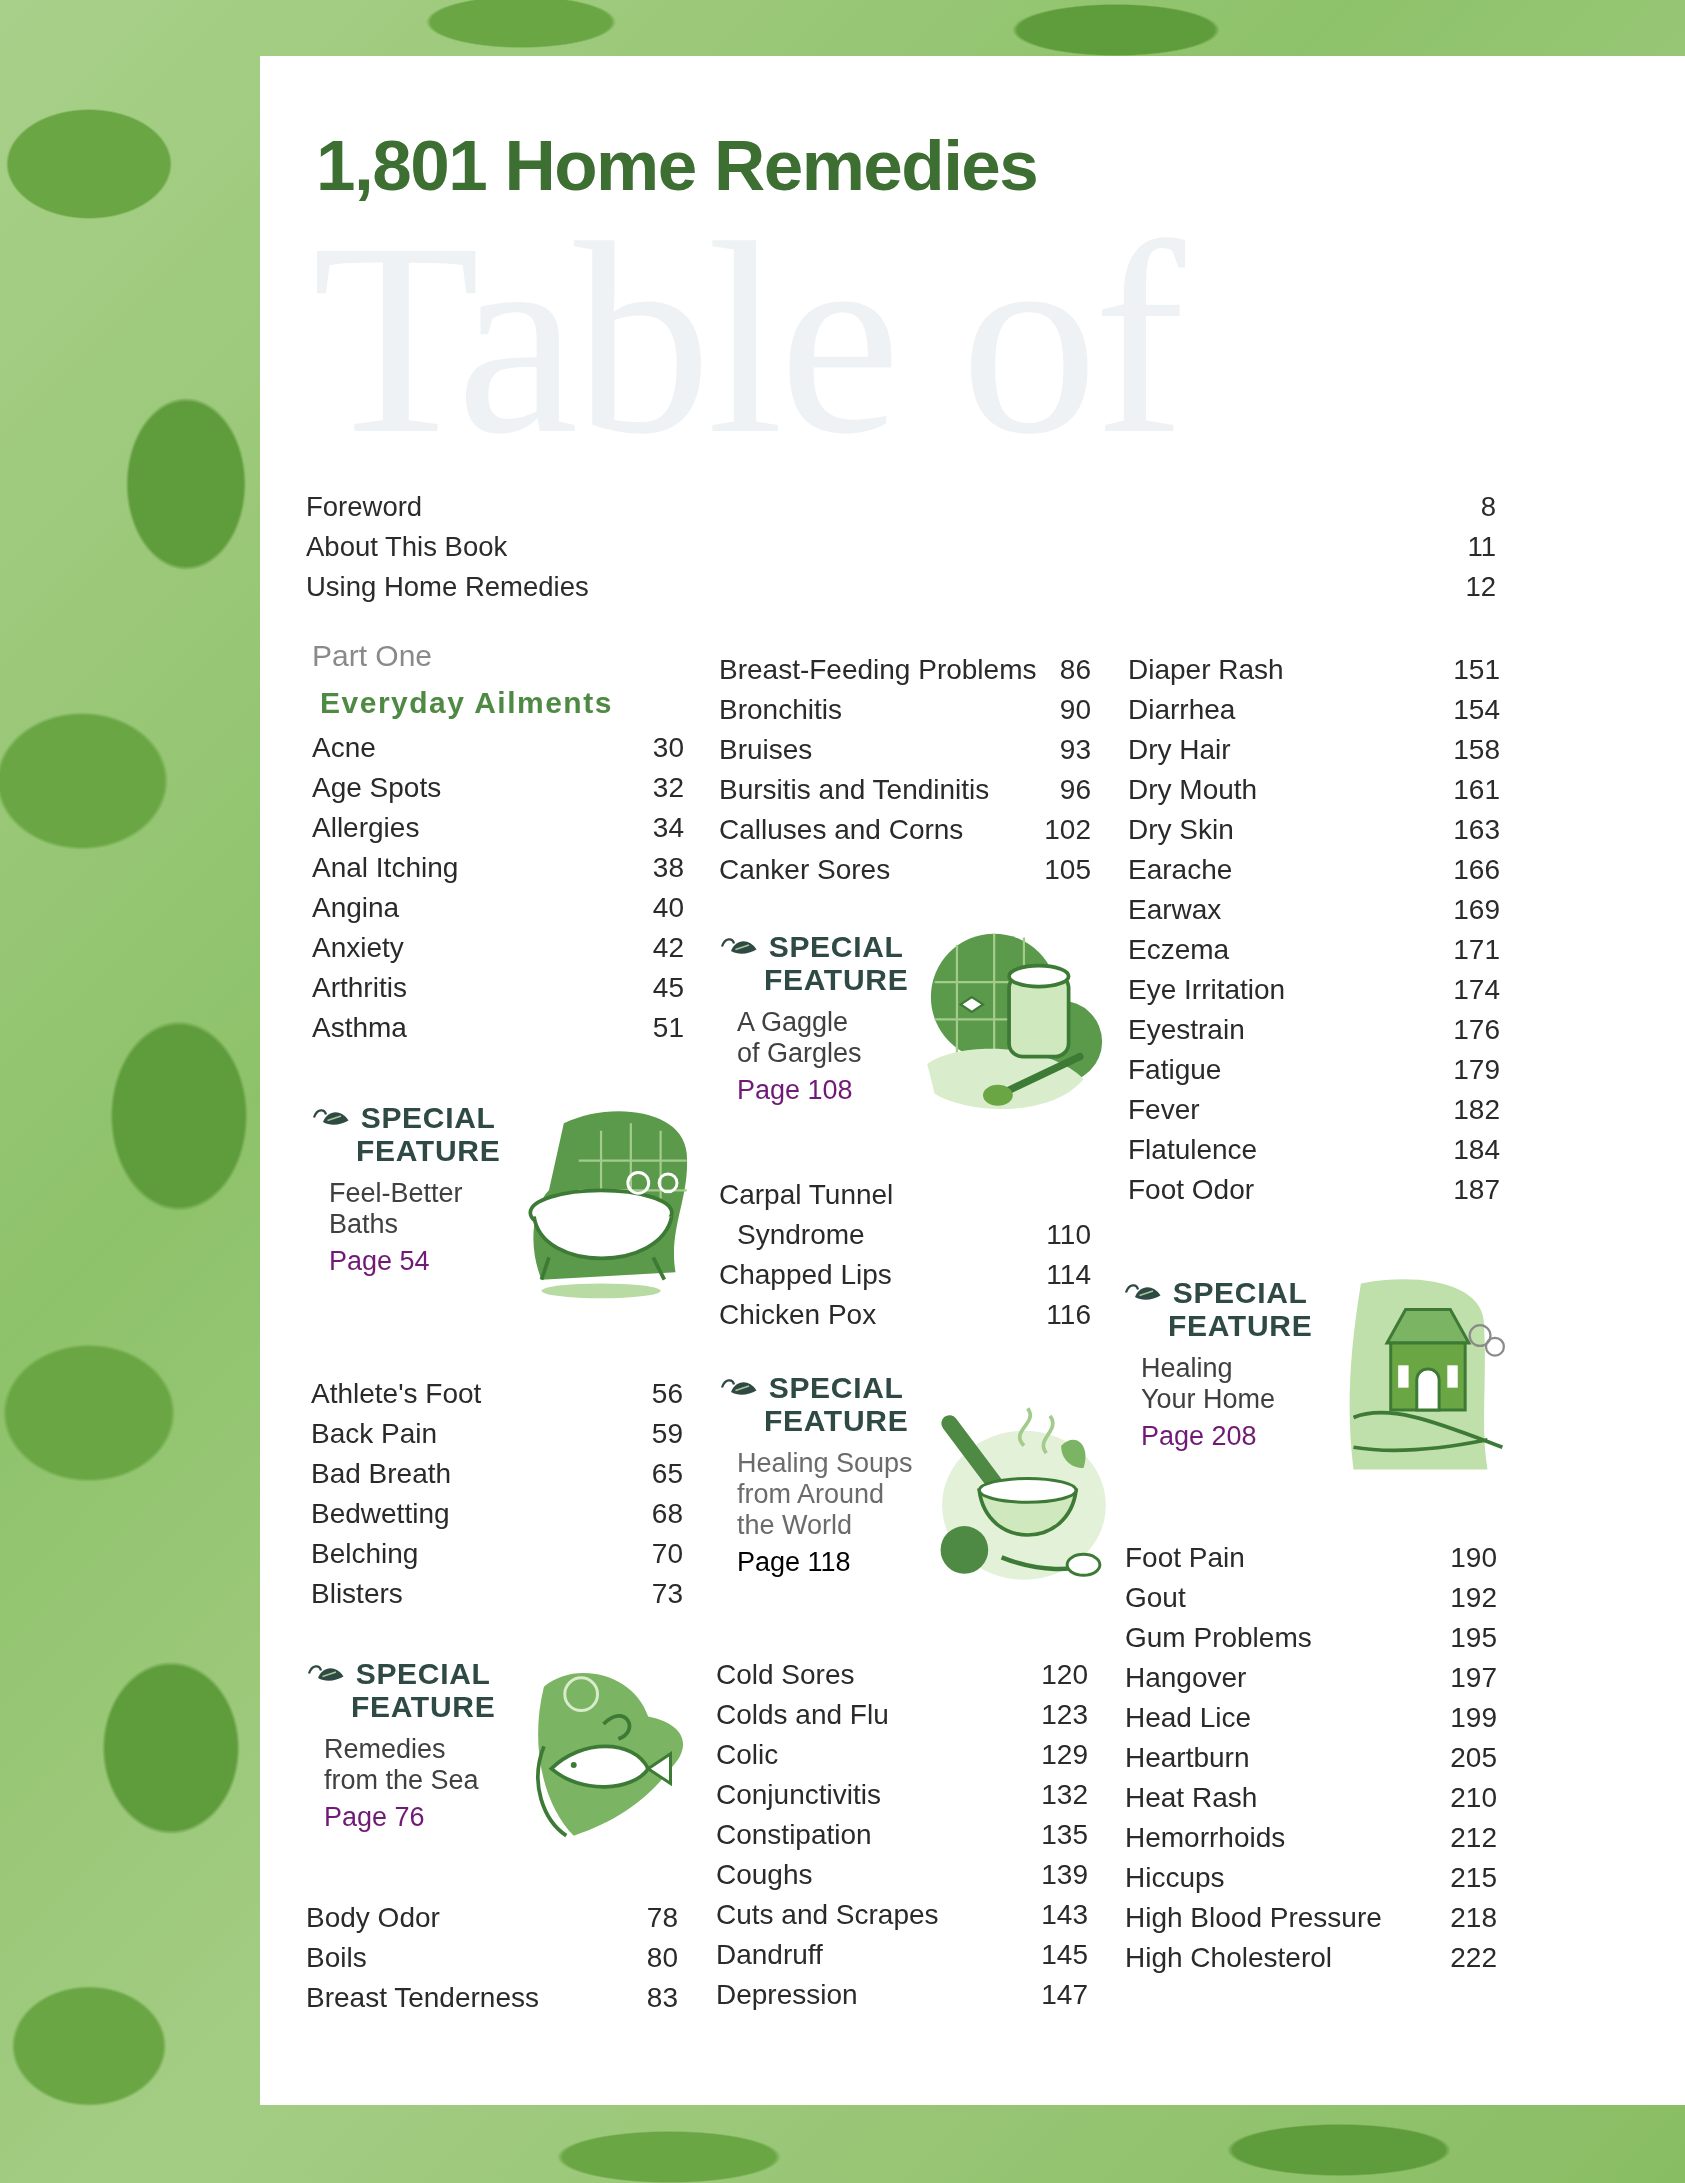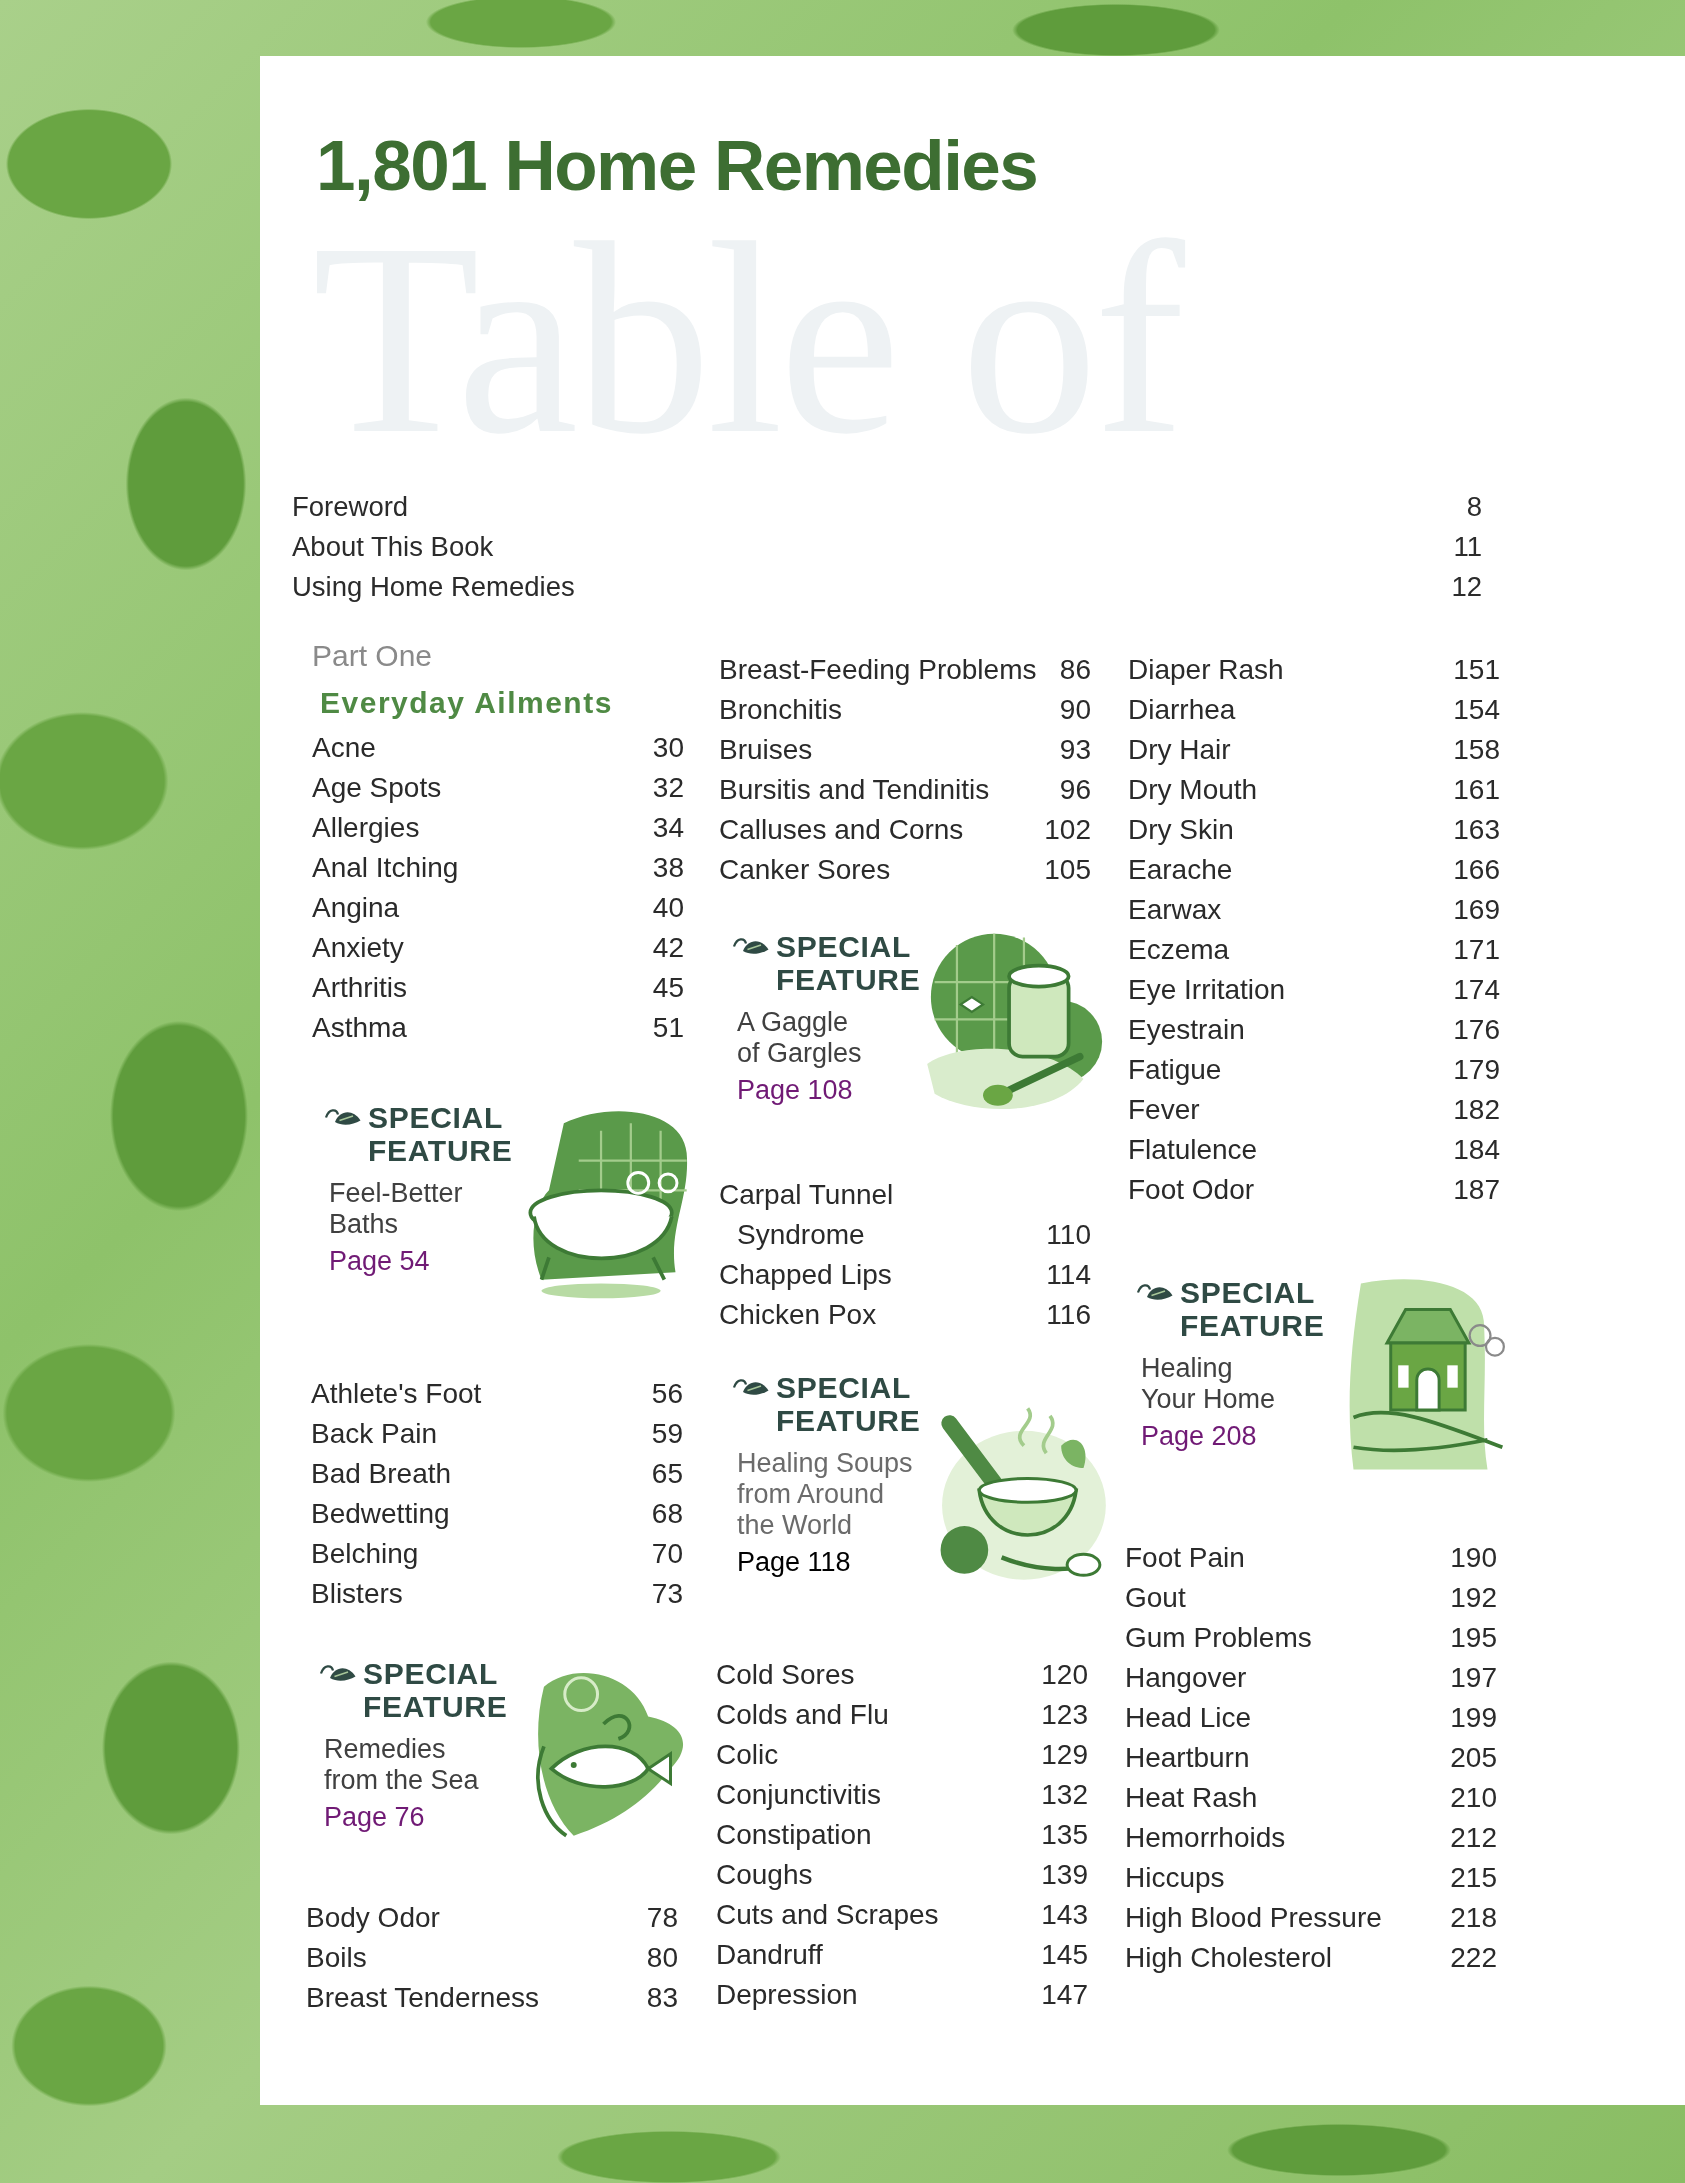--- a/index.html
+++ b/index.html
@@ -34,37 +34,37 @@
     font-size: 71px; color: #3d6e32; font-weight: bold; letter-spacing: -1.5px;
     margin: 4px; line-height: 1;
   }
   .watermark {
     position: absolute; left: 312px; top: 201px;
     font-family: "Liberation Serif", "DejaVu Serif", serif;
     font-size: 275px; color: #eef2f4; line-height: 1; letter-spacing: -4.5px;
     white-space: nowrap;
   }
   .front {
-    position: absolute; left: 292px; top: 487px; width: 1190px;
+    position: absolute; left: 306px; top: 487px; width: 1190px;
   }
   .front .row { display: flex; justify-content: space-between; height: 40px; align-items: center; }
   .front .label, .front .page { font-size: 27.5px; color: #2b2b2b; }
 
   .col { position: absolute; width: 372px; }
   .entry { display: flex; justify-content: space-between; align-items: center; height: 40px; }
   .entry .name { font-size: 28px; color: #2a2a2a; white-space: nowrap; }
   .entry .pg { font-size: 28px; color: #2a2a2a; }
   .entry.indent .name { padding-left: 18px; }
   .entry.nopage .pg { visibility: hidden; }
 
   .part-label { font-size: 30px; color: #8a8a8a; margin: 0; height: 39px; line-height: 39px; }
   .part-title { font-size: 30px; color: #4f8a44; font-weight: bold; letter-spacing: 1.5px; margin: 8px; height: 39px; line-height: 39px; }
 
   .feature { position: absolute; width: 387px; height: 223px; }
-  .feature .tag { position: absolute; left: 12px; top: 0; display: flex; align-items: flex-start; }
+  .feature .tag { position: absolute; left: 0; top: 0; display: flex; align-items: flex-start; text-align: center; }
   .feature .leaf { width: 45px; height: 30px; margin-top: 3px; }
   .feature .tagtext { font-size: 30px; font-weight: bold; color: #2f4a44; line-height: 33px; letter-spacing: 0.7px; }
   .feature .ftitle { position: absolute; left: 18px; top: 77px; font-size: 27px; color: #404040; line-height: 31px; width: 193px; }
   .feature .fpage { font-size: 27px; color: #701a75; margin-top: 6px; }
   .feature .art { position: absolute; right: 0; top: 0; width: 179px; height: 201px; }
 </style>
 </head>
 <body>
 
 <div class="bg"></div>

